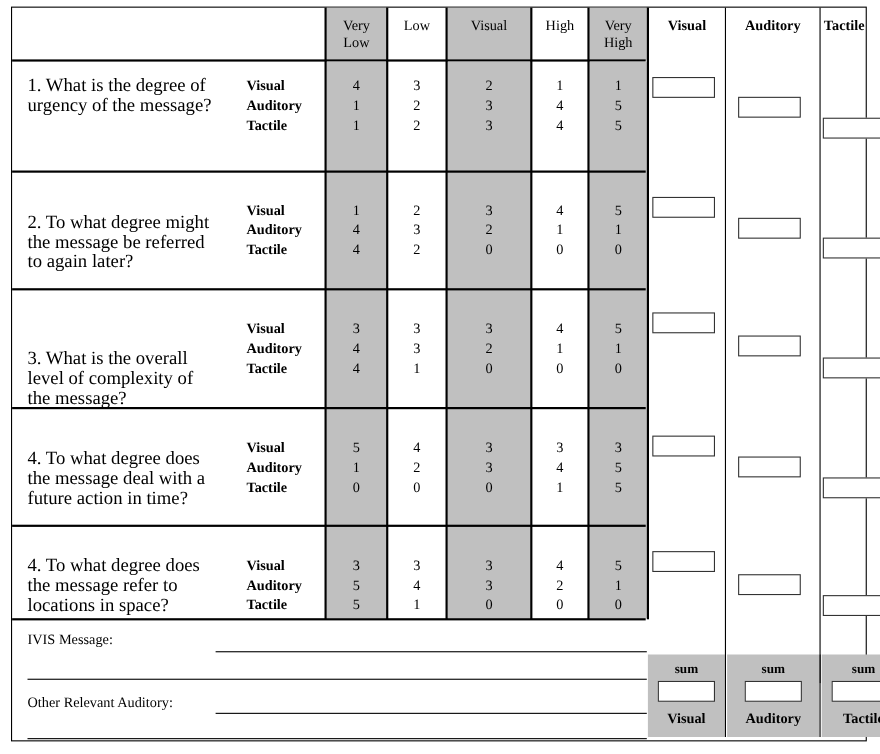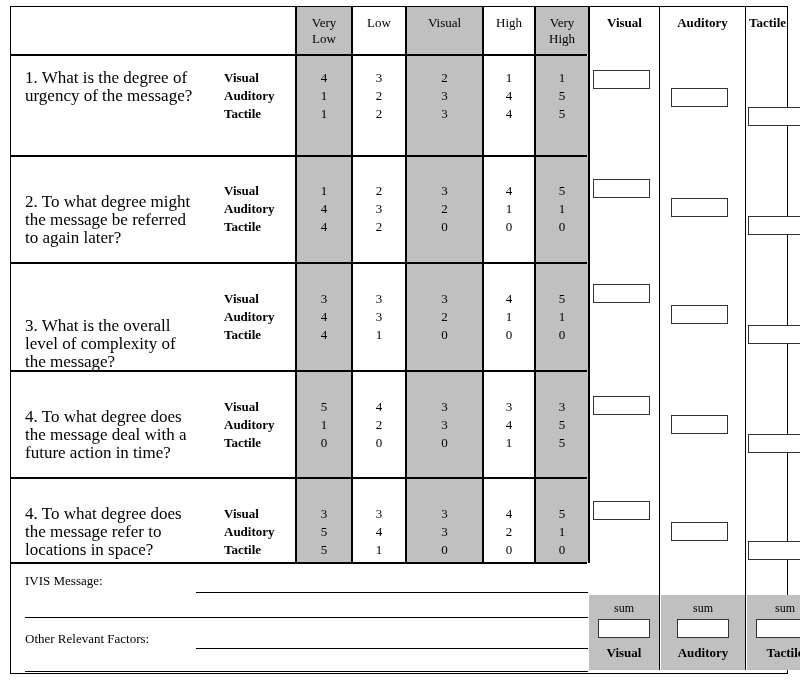--- a/index.html
+++ b/index.html
@@ -92,21 +92,21 @@
     position:absolute;
     background:#c0c0c0;
     box-sizing:border-box;
     text-align:center;
   }
   .sumlabel{
     position:absolute;
     width:100%;
     left:0;
     font-size:12px;
-    font-weight:normal;
+    font-weight:bold;
   }
   .sumname{
     position:absolute;
     width:100%;
     left:0;
     font-size:13px;
     font-weight:bold;
     text-align:center;
   }
   .sumbox{
@@ -344,21 +344,21 @@
   </div>
 
   <div class="ansbox" style="left:582px;top:494px;width:57px;height:19px;"></div>
   <div class="ansbox" style="left:660px;top:515px;width:57px;height:19px;"></div>
   <div class="ansbox" style="left:737px;top:534px;width:57px;height:19px;"></div>
 
   <div class="ftlabel" style="left:14px;top:566px;">IVIS Message:</div>
   <div class="ftline" style="left:185px;top:585px;width:392px;"></div>
   <div class="ftline" style="left:14px;top:610px;width:563px;"></div>
 
-  <div class="ftlabel" style="left:14px;top:624px;">Other Relevant Factors:</div>
+  <div class="ftlabel" style="left:14px;top:624px;">Other Relevant Auditory:</div>
   <div class="ftline" style="left:185px;top:641px;width:392px;"></div>
   <div class="ftline" style="left:14px;top:664px;width:563px;"></div>
 
   <div class="sumpanel" style="left:578px;top:588px;width:70px;height:75px;">
     <div class="sumlabel" style="top:6px;">sum</div>
     <div class="sumbox" style="left:9px;top:24px;width:52px;height:19px;"></div>
     <div class="sumname" style="top:50px;">Visual</div>
   </div>
 
   <div class="sumpanel" style="left:650px;top:588px;width:84px;height:75px;">

